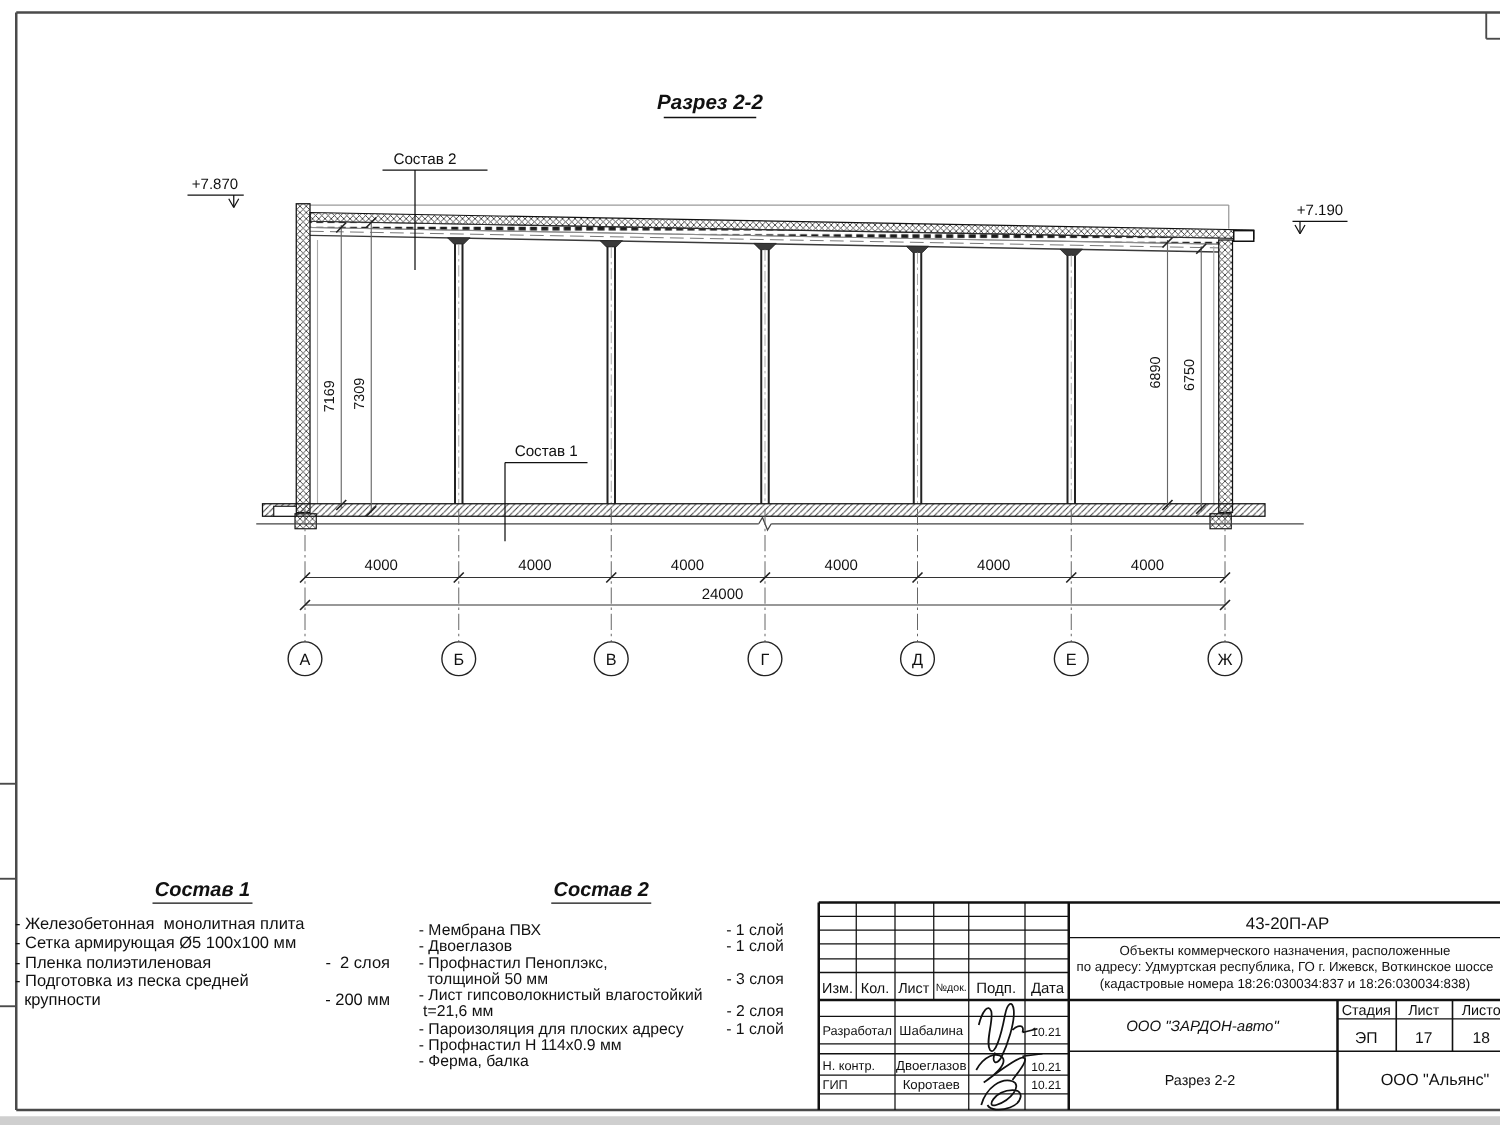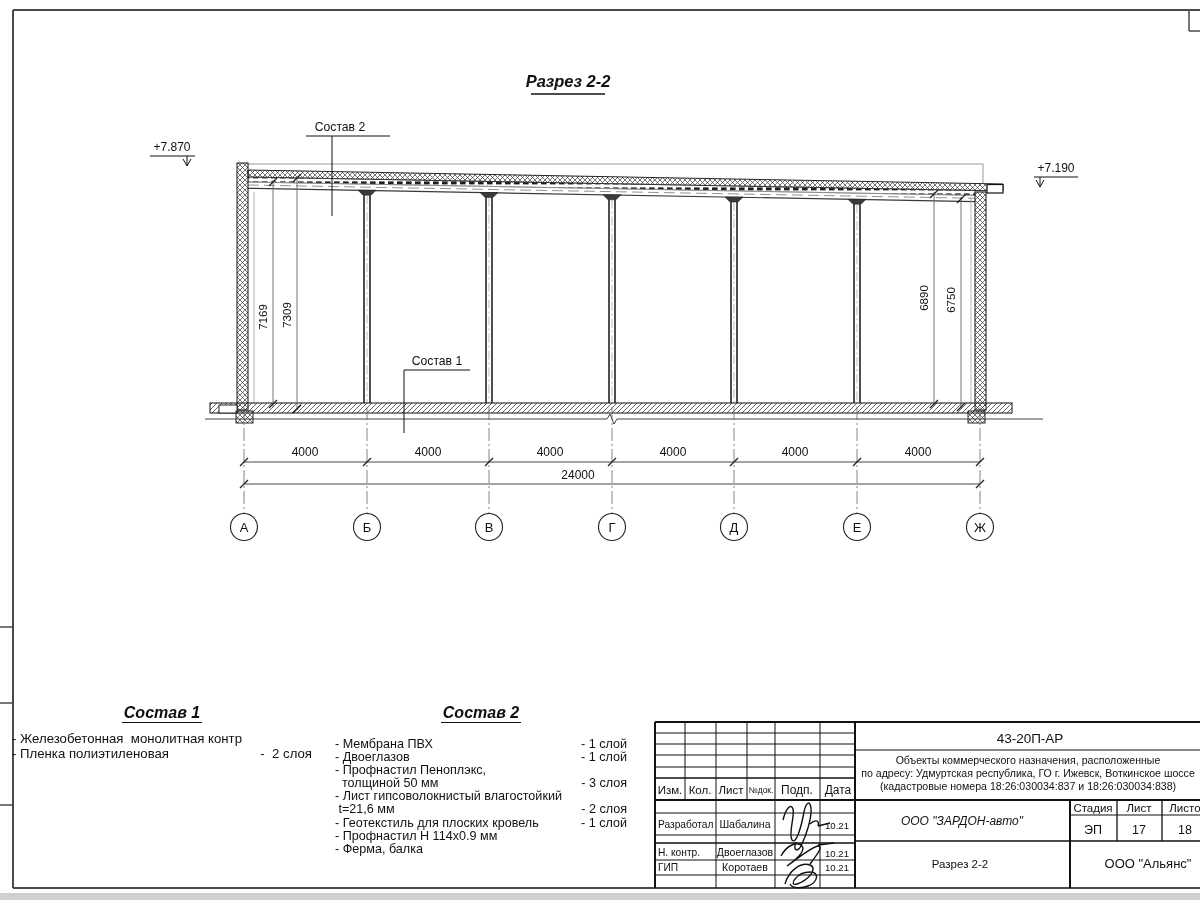--- a/index.html
+++ b/index.html
@@ -268,30 +268,33 @@
     <text x="1093" y="834" font-size="12.5" text-anchor="middle">ЭП</text>
     <text x="1139" y="834" font-size="12.5" text-anchor="middle">17</text>
     <text x="1185" y="834" font-size="12.5" text-anchor="middle">18</text>
     <text x="960" y="868" font-size="11.5" text-anchor="middle">Разрез 2-2</text>
     <text x="1148" y="868" font-size="13" text-anchor="middle">ООО "Альянс"</text>
   </g>
 </svg>
 
 <div id="comp1" class="comp-list">
   <div class="comp-head"><span>Состав 1</span></div>
-  <div class="comp-line"><span>- Железобетонная  монолитная контр</span><span></span></div>
+  <div class="comp-line"><span>- Железобетонная  монолитная плита</span><span></span></div>
+  <div class="comp-line"><span>- Сетка армирующая Ø5 100х100 мм</span><span></span></div>
   <div class="comp-line"><span>- Пленка полиэтиленовая</span><span>-  2 слоя</span></div>
+  <div class="comp-line"><span>- Подготовка из песка средней</span><span></span></div>
+  <div class="comp-line"><span>  крупности</span><span>- 200 мм</span></div>
 </div>
 
 <div id="comp2" class="comp-list">
   <div class="comp-head"><span>Состав 2</span></div>
   <div class="comp-line"><span>- Мембрана ПВХ</span><span>- 1 слой</span></div>
   <div class="comp-line"><span>- Двоеглазов</span><span>- 1 слой</span></div>
   <div class="comp-line"><span>- Профнастил Пеноплэкс,</span><span></span></div>
   <div class="comp-line"><span>  толщиной 50 мм</span><span>- 3 слоя</span></div>
   <div class="comp-line"><span>- Лист гипсоволокнистый влагостойкий</span><span></span></div>
   <div class="comp-line"><span> t=21,6 мм</span><span>- 2 слоя</span></div>
-  <div class="comp-line"><span>- Геотекстиль для плоских кровель</span><span>- 1 слой</span></div>
+  <div class="comp-line"><span>- Пароизоляция для плоских адресу</span><span>- 1 слой</span></div>
   <div class="comp-line"><span>- Профнастил Н 114х0.9 мм</span><span></span></div>
   <div class="comp-line"><span>- Ферма, балка</span><span></span></div>
 </div>
 
 <div class="paper-edge"></div>
 
 </body></html>

